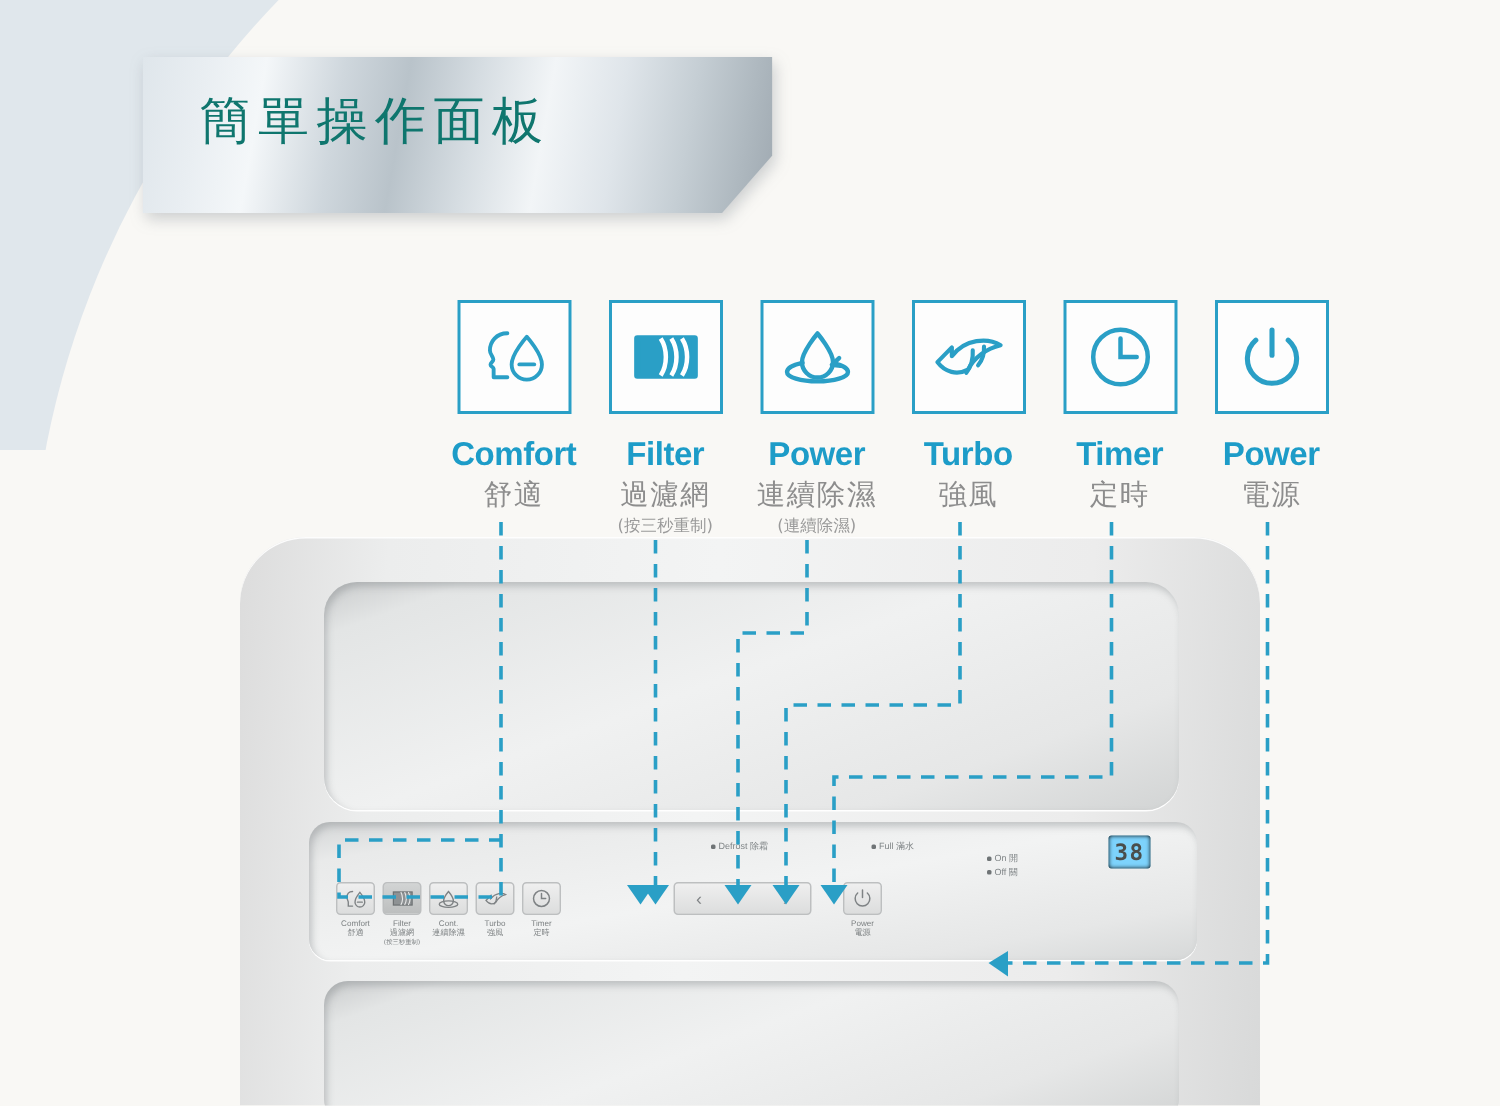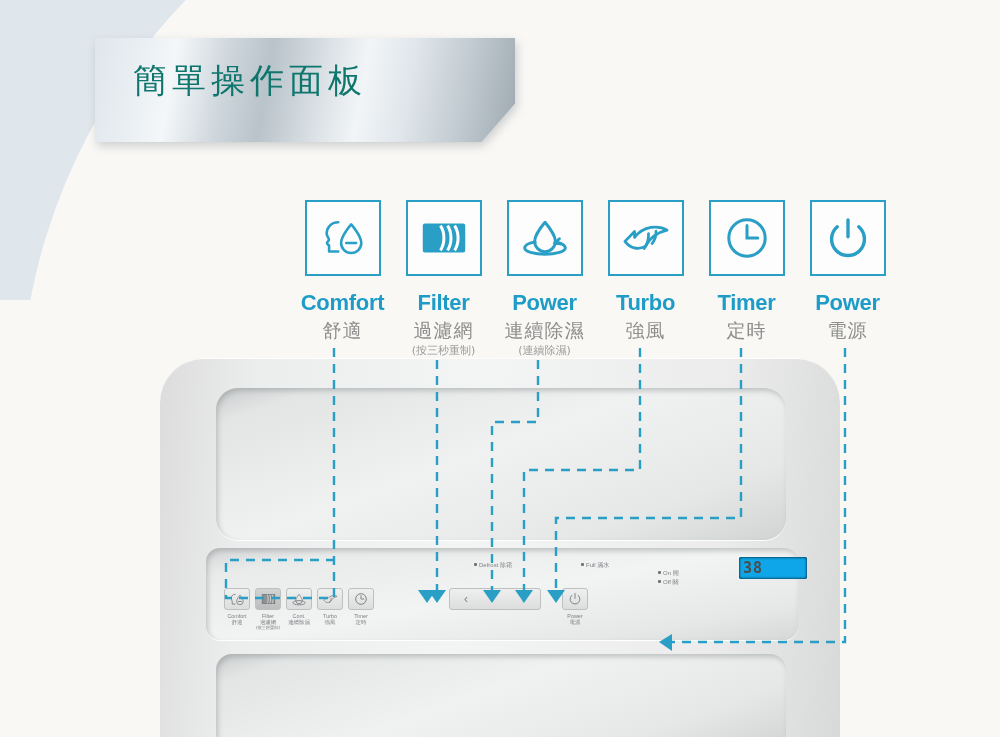--- a/index.html
+++ b/index.html
@@ -90,23 +90,22 @@
 
   
   #panel{position:absolute;left:46px;top:190px;width:592px;height:92px;}
 
   .indicator{position:absolute;font-size:6px;color:#7f8486;white-space:nowrap;
     font-family:"Liberation Sans",sans-serif;line-height:1;}
   .ind-dot{position:absolute;width:3px;height:3px;background:#6f7476;border-radius:1px;}
 
   #led{
     position:absolute;left:533px;top:9px;width:28px;height:22px;
-    background:#0ea5e9;border-radius:2px;
+    background:#7dd3fc;border-radius:2px;
     box-shadow:inset 0 0 3px #000;
-    padding-left:40px;
   }
   #led .seg{
     position:absolute;top:4px;font-size:15px;line-height:14px;color:#4a4e4c;
     font-family:"DejaVu Sans Mono","Liberation Mono",monospace;letter-spacing:1px;
     left:4px;font-weight:bold;
   }
 
   #btn-row{position:absolute;left:18px;top:40px;width:560px;height:48px;}
   .btn{
     position:absolute;top:0;width:26px;height:22px;box-sizing:border-box;

